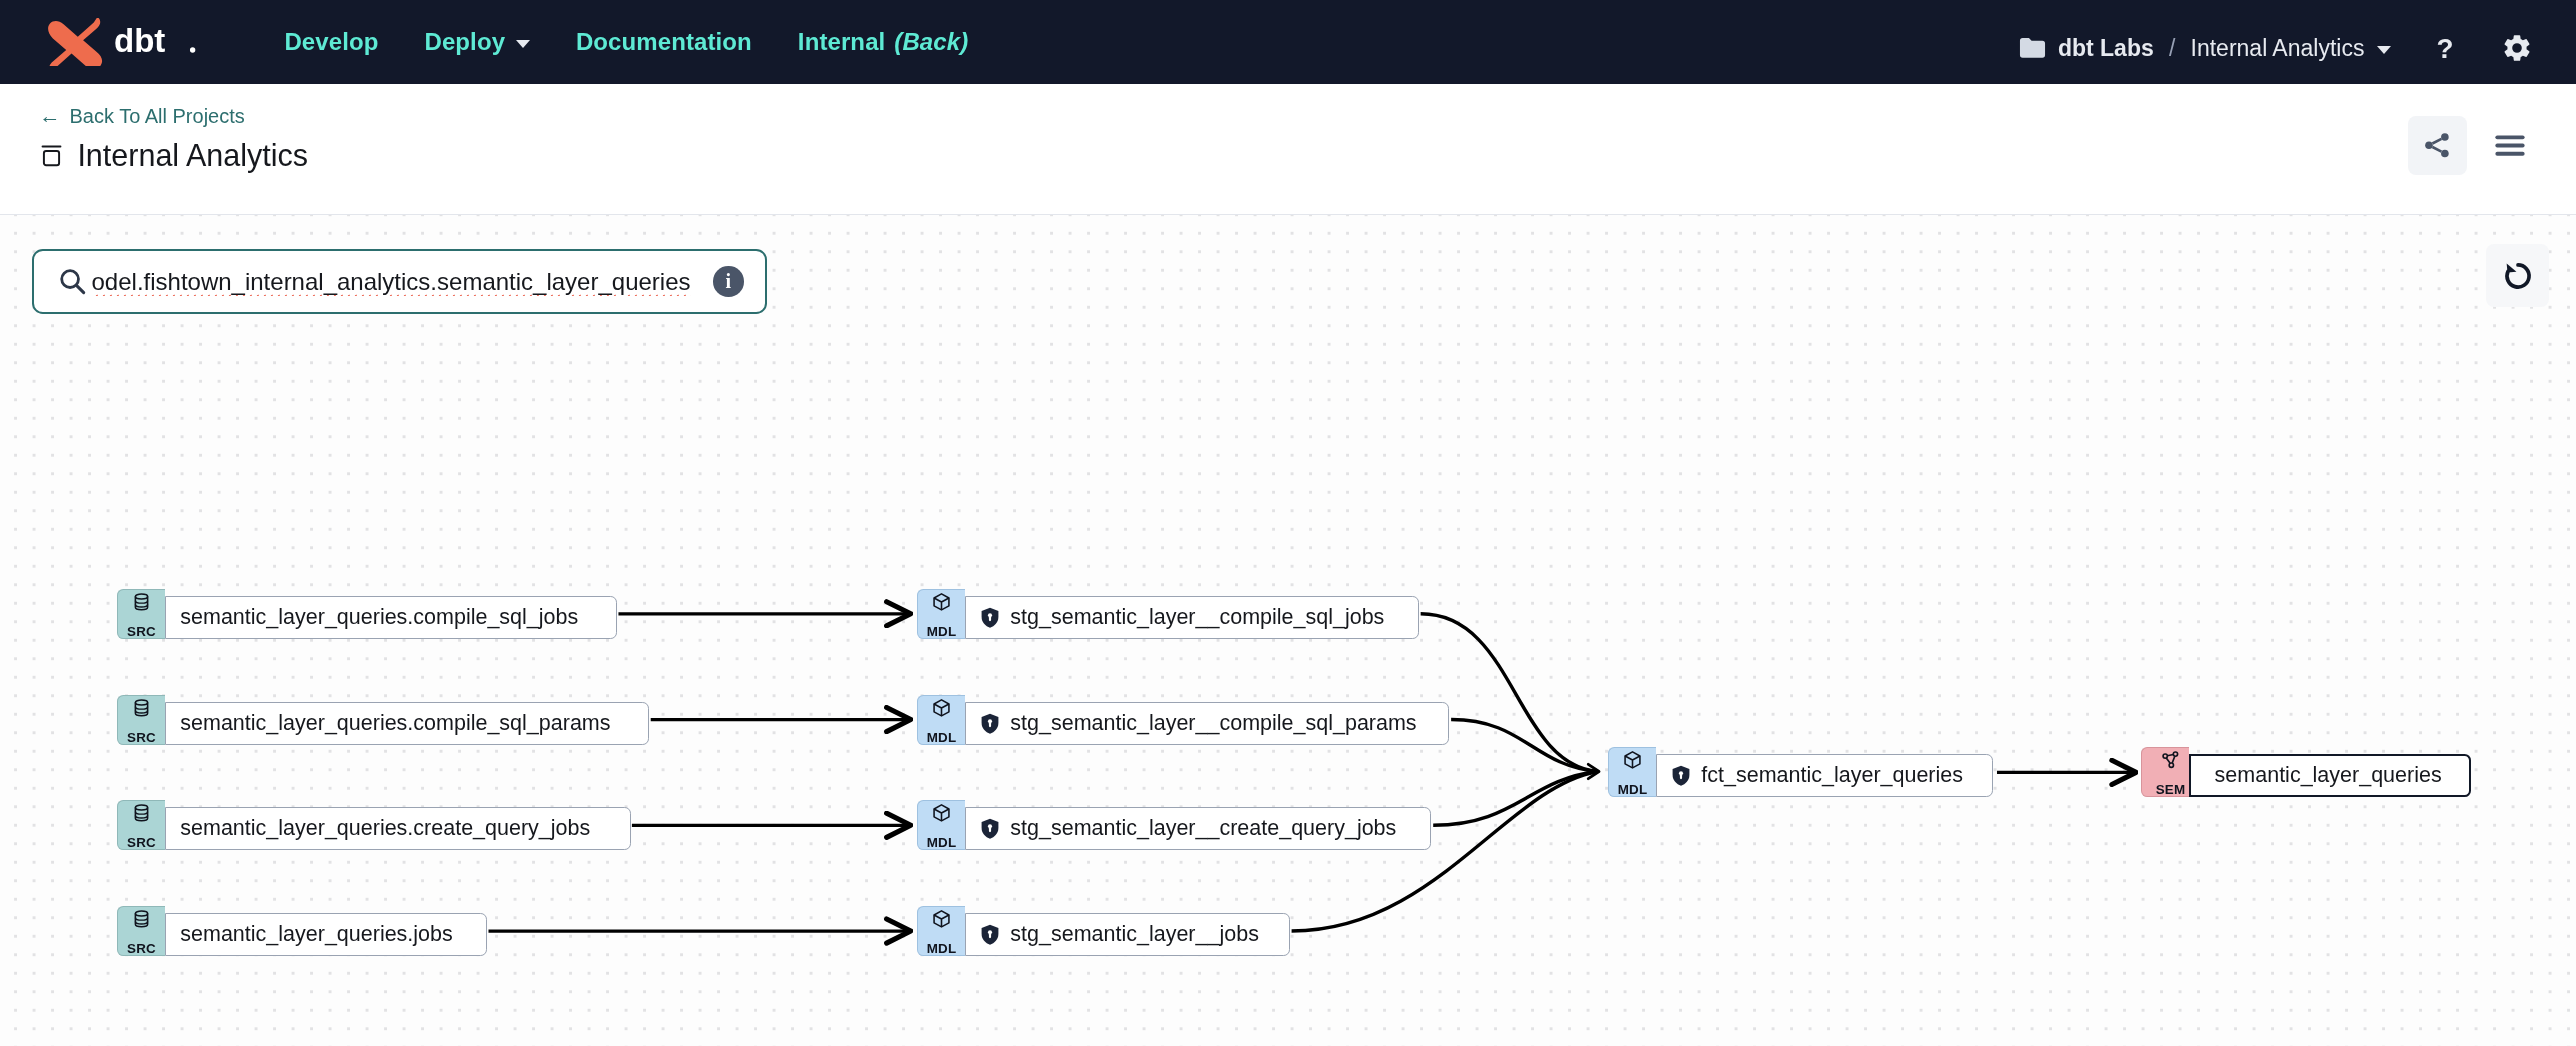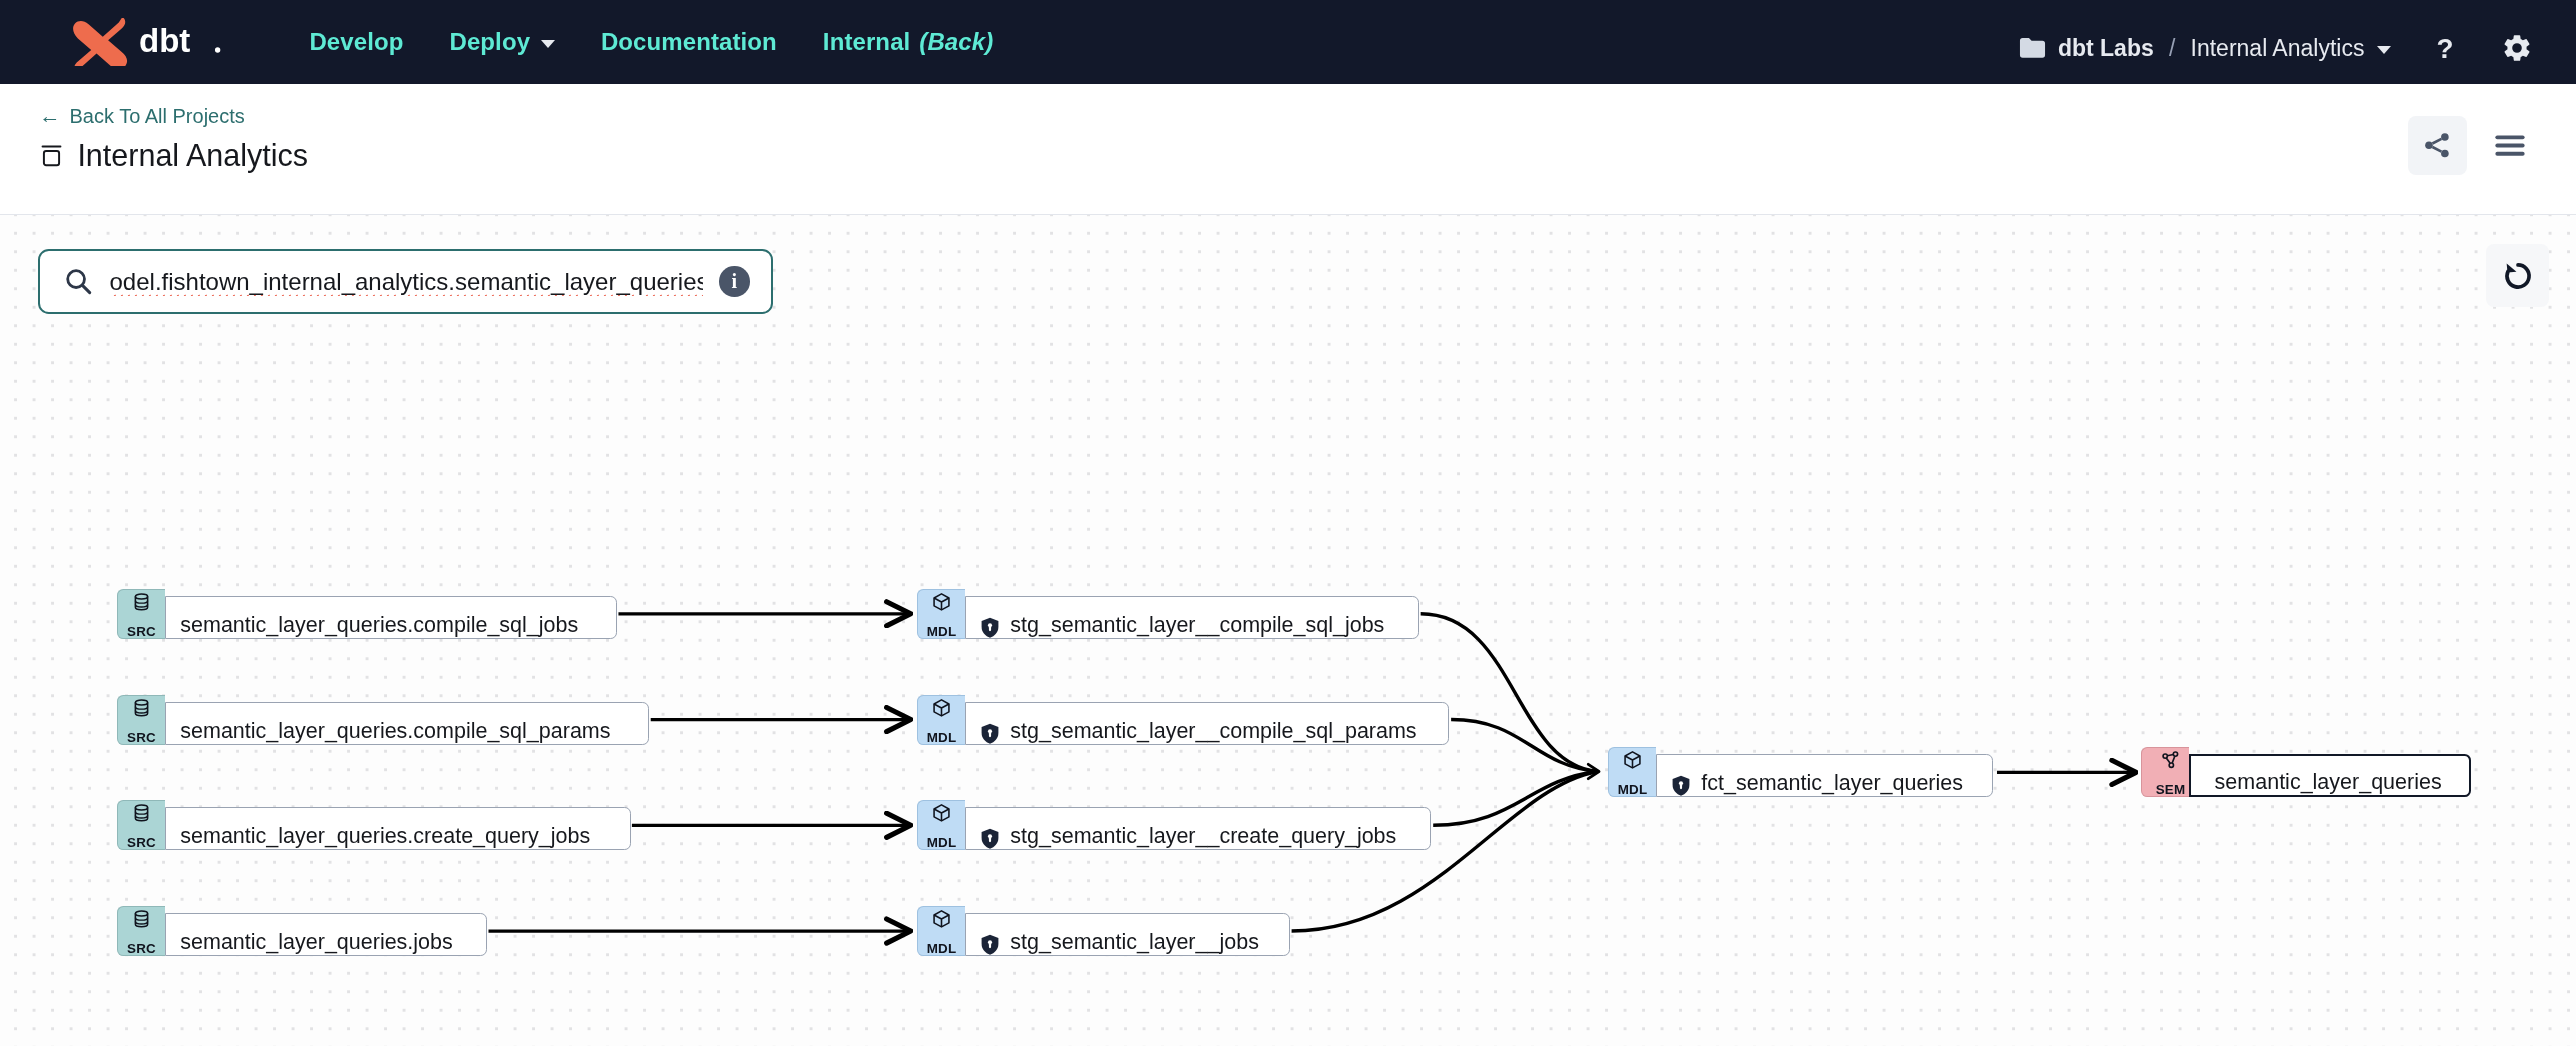--- a/index.html
+++ b/index.html
@@ -10,21 +10,21 @@
     background: #ffffff;
     overflow: hidden;
   }
 
   
   .topnav {
     height: 84px;
     background: #12182A;
     display: flex;
     align-items: center;
-    padding: 0 41px 0 68px;
+    padding: 0 41px 0 43px;
     position: relative;
   }
   .logo-wrap { display: flex; align-items: center; gap: 0px; margin-right: 63px; }
   .logo-x { display:block; }
   .logo-word { margin-left: 5.4px; display:block; }
 
   .nav-links { display: flex; align-items: center; gap: 0px; }
   .nav-link {
     color: #5eead4;
     font-size: 24px;
@@ -108,29 +108,29 @@
     height: calc(1047px - 84px - 131px);
     background-color: #FDFDFD;
     background-image: radial-gradient(#E2E2E4 1.4px, transparent 1.5px);
     background-size: 18.5px 18.5px;
     background-position: 6.3px 9px;
     overflow: hidden;
   }
 
   .search-box {
     position: absolute;
-    left: 38px; top: 249px - 215px;
+    left: 32px; top: 249px - 215px;
     top: 34px;
     width: 735px; height: 65px;
     background: #ffffff;
     border: 2.7px solid #2C6E6E;
     border-radius: 10.8px;
     display: flex; align-items: center;
     padding: 0 21.5px 0 23px;
-    gap: 16px;
+    gap: 4px;
     z-index: 6;
   }
   .search-val {
     flex: 1;
     font-size: 24px;
     color: #16181D;
     white-space: nowrap;
     overflow: hidden;
     text-decoration: underline;
     text-decoration-color: #E8503A;
@@ -184,21 +184,21 @@
   }
   .node-badge .bl {
     font-size: 13.4px; font-weight: bold; color: #10141E;
     letter-spacing: 0.2px; line-height: 1;
     margin-top: 13px;
   }
   .node-body {
     flex: 1;
     background: #ffffff;
     border-radius: 0 6.3px 6.3px 0;
-    display: flex; align-items: flex-end;
+    display: flex; align-items: center;
     padding: 0 18px 0 14.3px;
     gap: 10px;
     font-size: 21.5px;
     color: #16181D;
     white-space: nowrap;
     margin-top: 7px;
   }
   .node.src .node-badge { background: #ABD5D5; border: 1.3px solid #8FB8B8; border-right: none; }
   .node.src .node-body  { border: 1.3px solid #9AA3B2; border-left: 1.3px solid #9AA3B2; }
   .node.mdl .node-badge { background: #BFDCF5; border: 1.3px solid #9EC1E0; border-right: none; }

